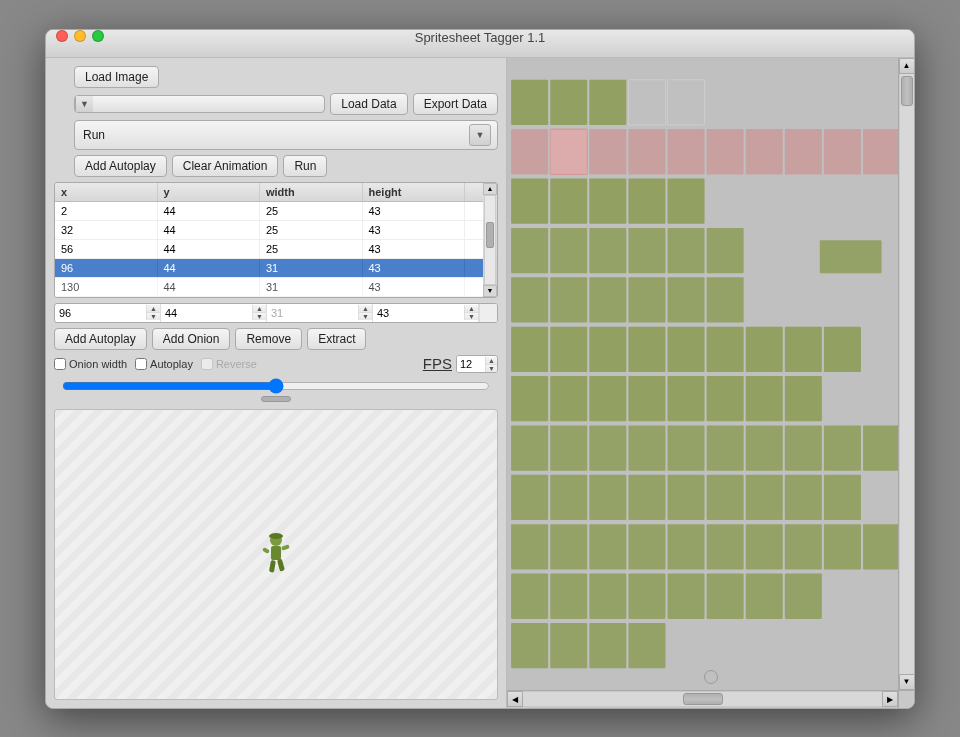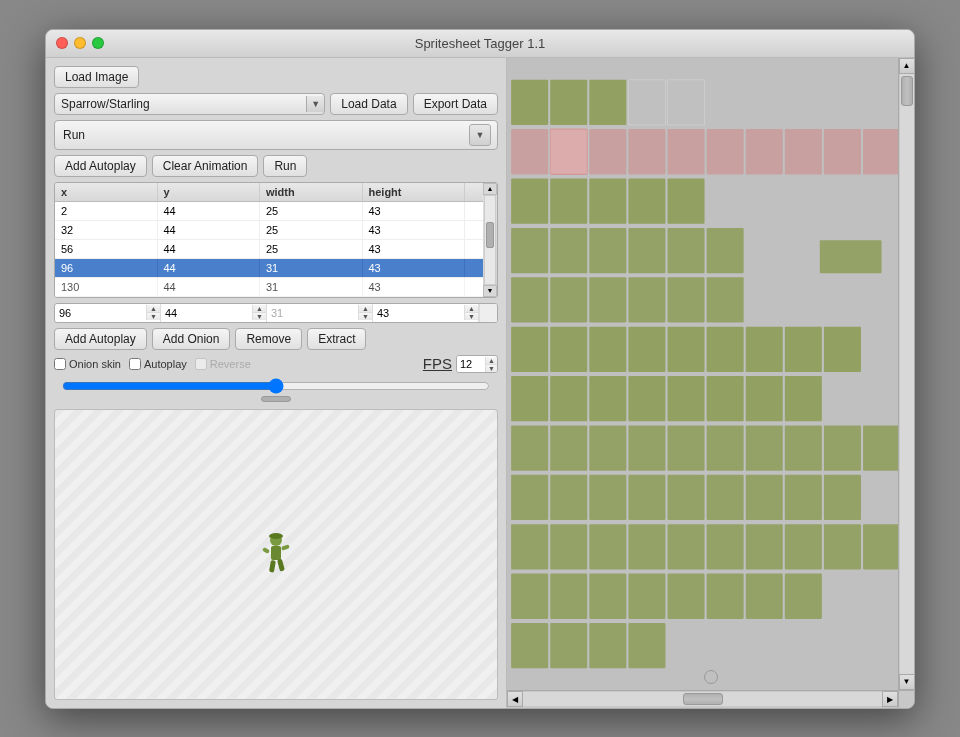--- a/index.html
+++ b/index.html
@@ -21,21 +21,20 @@
       box-shadow: 0 10px 40px rgba(0,0,0,0.5);
       display: flex;
       flex-direction: column;
       overflow: hidden;
       border: 1px solid #aaa;
     }
     .title-bar {
       background: linear-gradient(to bottom, #e8e8e8, #d0d0d0);
       height: 28px;
       display: flex;
-      align-items: center;
       padding: 0 10px;
       border-bottom: 1px solid #bbb;
       position: relative;
     }
     .traffic-lights {
       display: flex;
       gap: 6px;
     }
     .tl {
       width: 12px;
@@ -77,21 +76,21 @@
     .mac-button {
       background: linear-gradient(to bottom, #f5f5f5, #e0e0e0);
       border: 1px solid #aaa;
       border-radius: 4px;
       padding: 3px 10px;
       font-size: 12px;
       color: #222;
       cursor: pointer;
       white-space: nowrap;
     }
-    .row { display: flex; gap: 5px; align-items: center; }
+    .row { display: flex; gap: 5px; align-items: center; margin-left: 20px; }
     .dropdown-container {
       display: flex;
       align-items: center;
       background: linear-gradient(to bottom, #f5f5f5, #e0e0e0);
       border: 1px solid #aaa;
       border-radius: 4px;
       overflow: hidden;
     }
     .dropdown-container select {
       border: none;
@@ -426,21 +425,20 @@
   <div class="content">
 
     <div class="left-panel">
 
       <div class="row">
         <button class="mac-button">Load Image</button>
       </div>
 
       <div class="row">
         <div class="dropdown-container" style="flex:1">
-          <select style="flex:1; padding: 3px 6px; width: 100%;"><option>Sparrow/Starling</option></select>
           <div class="dropdown-arrow">▼</div>
         </div>
         <button class="mac-button">Load Data</button>
         <button class="mac-button">Export Data</button>
       </div>
 
       <div class="row">
         <div class="full-width-dropdown">
           <span>Run</span>
           <div class="full-width-dropdown-arrow">▼</div>
@@ -541,21 +539,21 @@
       <div class="controls-row">
         <button class="mac-button">Add Autoplay</button>
         <button class="mac-button">Add Onion</button>
         <button class="mac-button">Remove</button>
         <button class="mac-button">Extract</button>
       </div>
 
       <div class="controls-row" style="flex-wrap:wrap; gap:8px;">
         <label class="checkbox-label">
           <input type="checkbox" style="">
-          <span>Onion skin</span>
+          <span>Onion width</span>
         </label>
         <label class="checkbox-label">
           <input type="checkbox" style="">
           <span>Autoplay</span>
         </label>
         <label class="checkbox-label">
           <input type="checkbox" disabled="" style="">
           <span style="color:#aaa;">Reverse</span>
         </label>
         <div class="fps-row">

